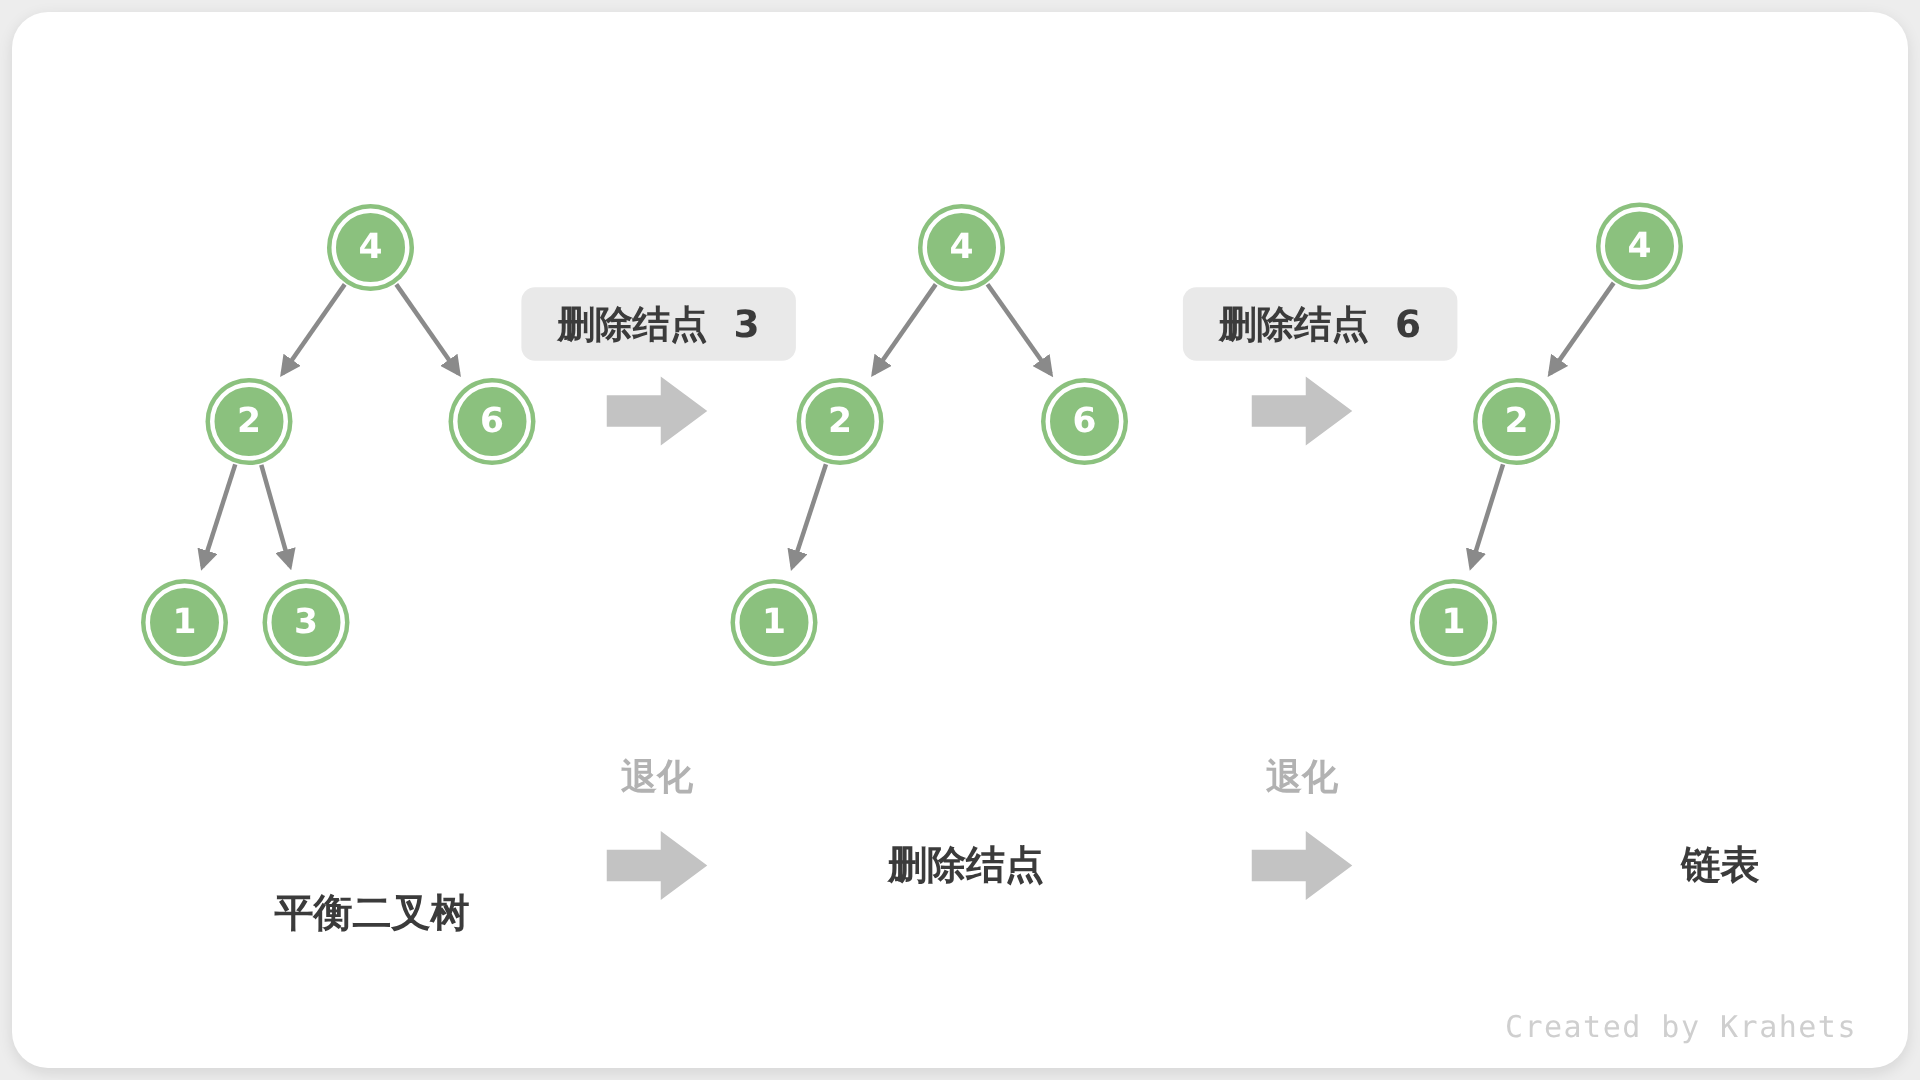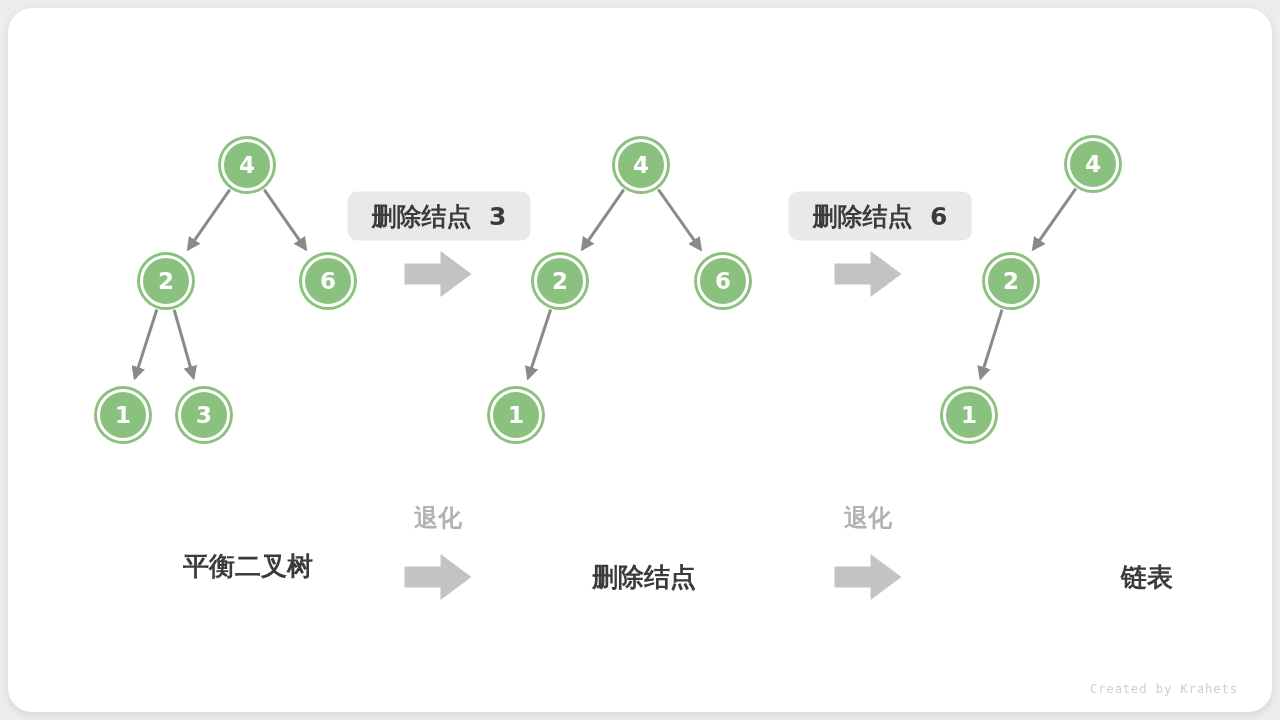--- a/index.html
+++ b/index.html
@@ -35,27 +35,27 @@
   .degrade{
     position:absolute;transform:translate(-50%,-50%);
     font-size:24px;font-weight:bold;color:#b2b2b2;white-space:pre;
   }
   .deg1{left:438px;top:518px;}
   .deg2{left:868px;top:518px;}
   .caption{
     position:absolute;transform:translate(-50%,-50%);
     font-size:26px;font-weight:bold;color:#3b3b3b;white-space:pre;
   }
-  .cap1{left:248px;top:566px;text-align:center;}
+  .cap1{left:248px;top:609px;text-align:center;}
   .cap2{left:644px;top:577px;}
   .cap3{left:1147px;top:577px;}
   .watermark{
     position:absolute;right:42px;bottom:24px;
     font-family:"DejaVu Sans Mono","Liberation Mono",monospace;
-    font-size:12px;color:#cfcfcf;letter-spacing:1px;
+    font-size:20px;color:#cfcfcf;letter-spacing:1px;
   }
 </style>
 </head>
 <body>
 
 <div class="stage">
   <div class="card"></div>
 
   <svg class="gfx" xmlns="http://www.w3.org/2000/svg">
     <defs>

